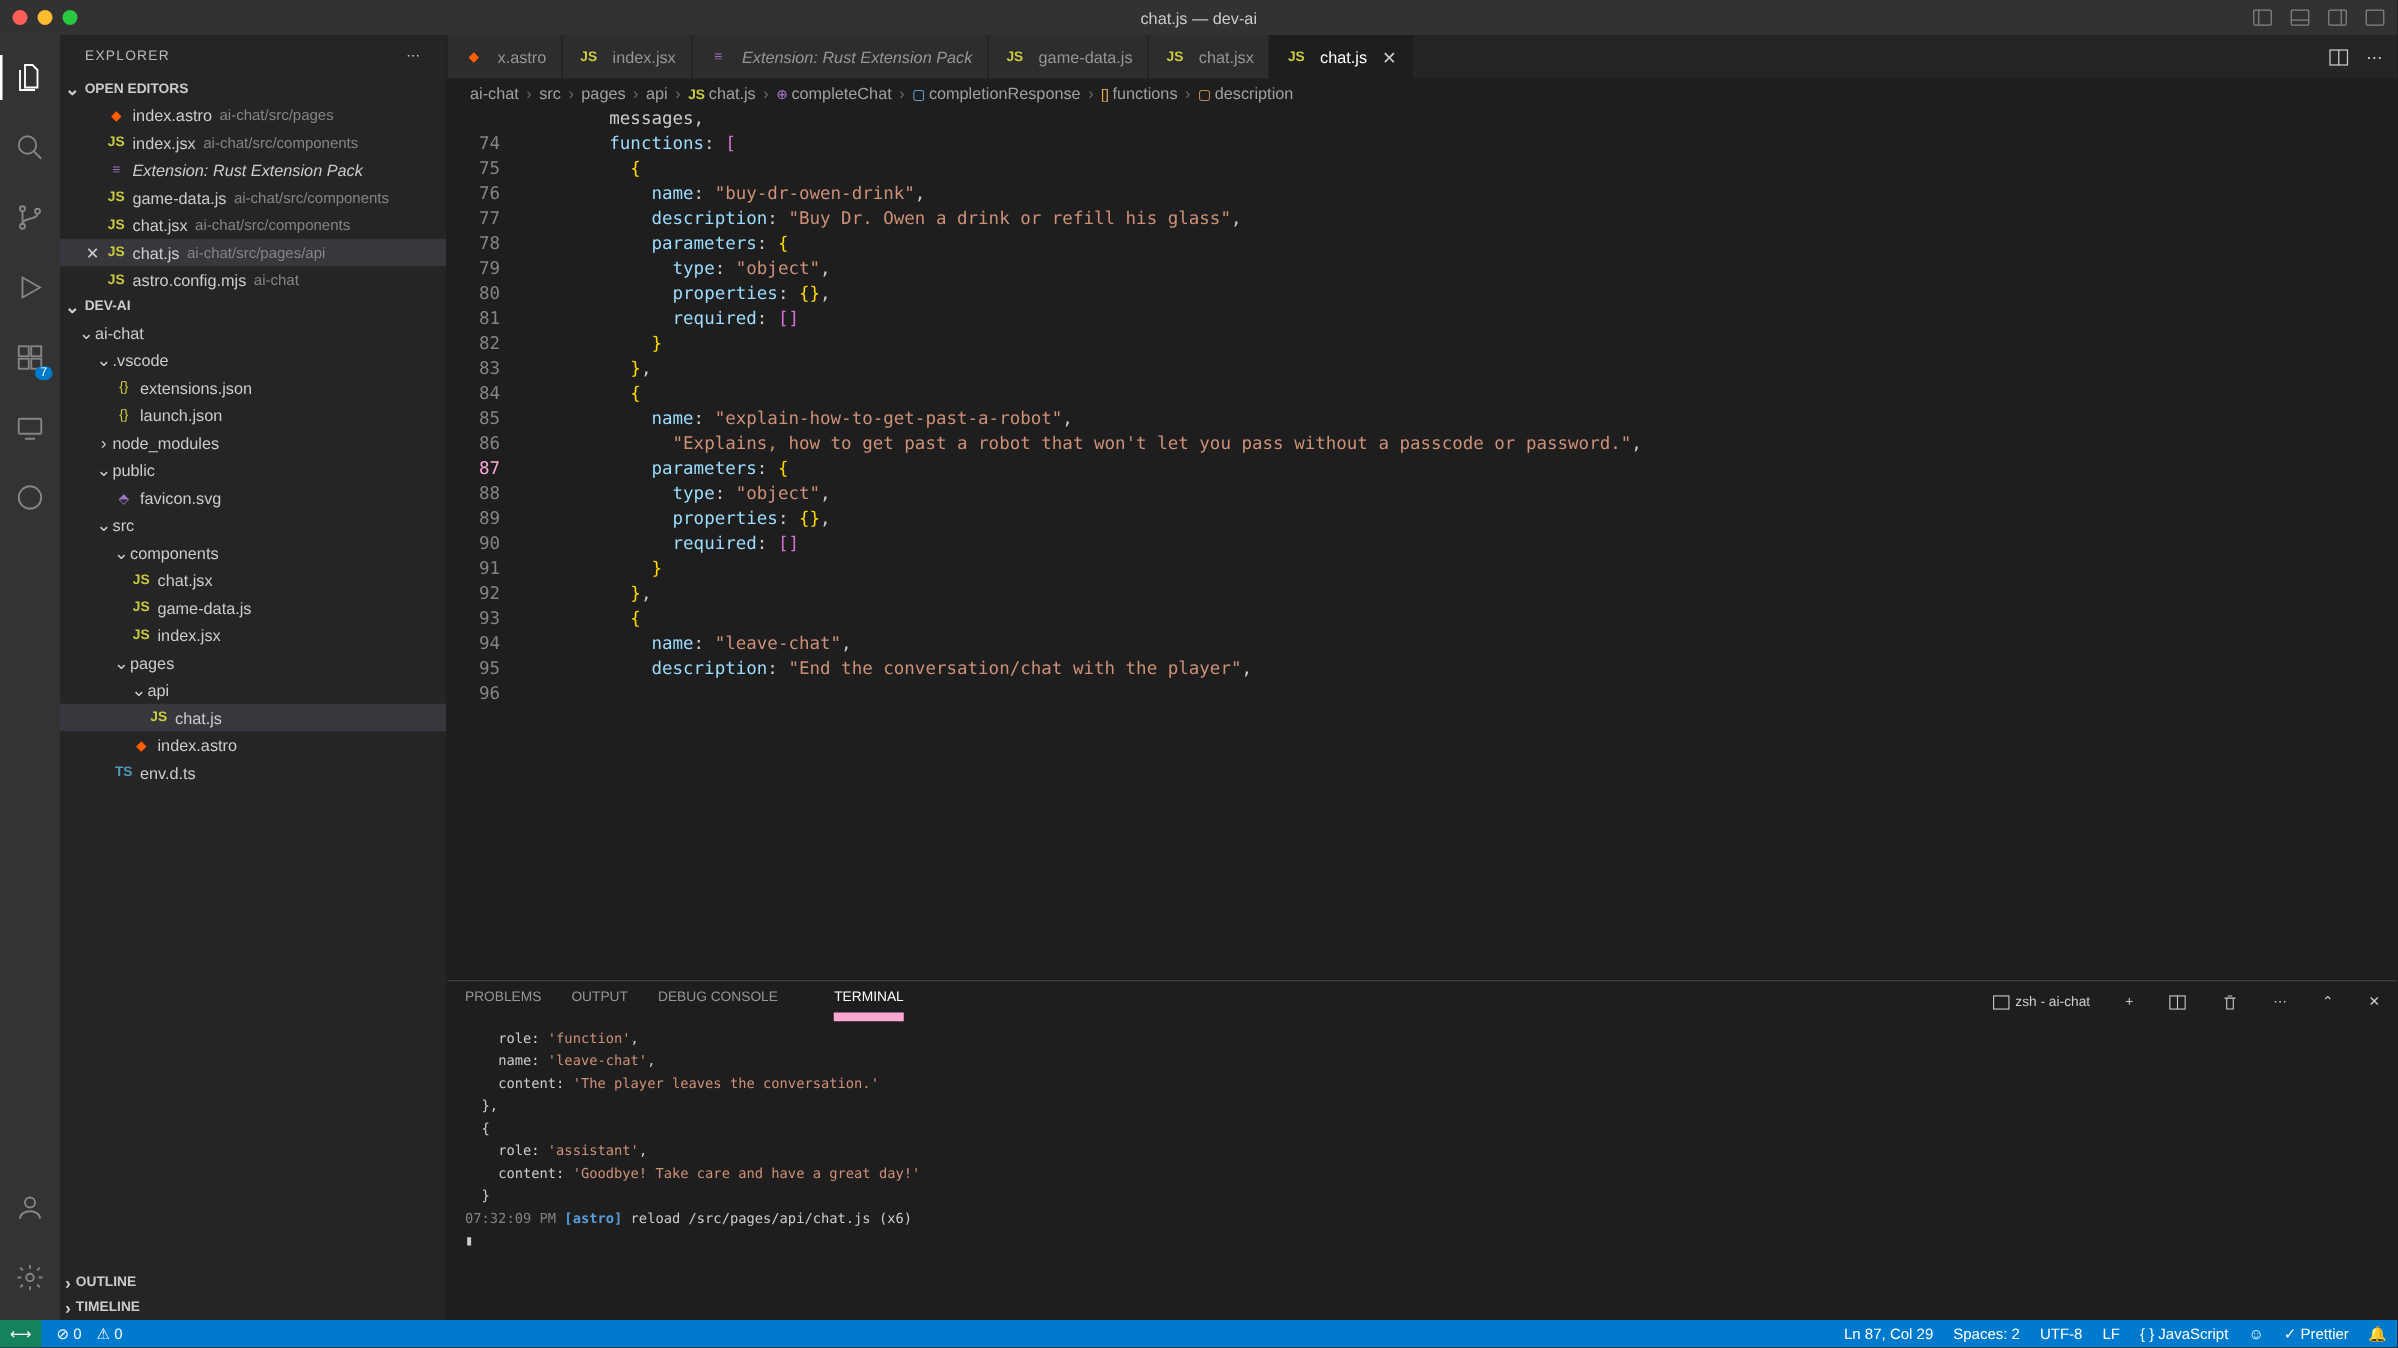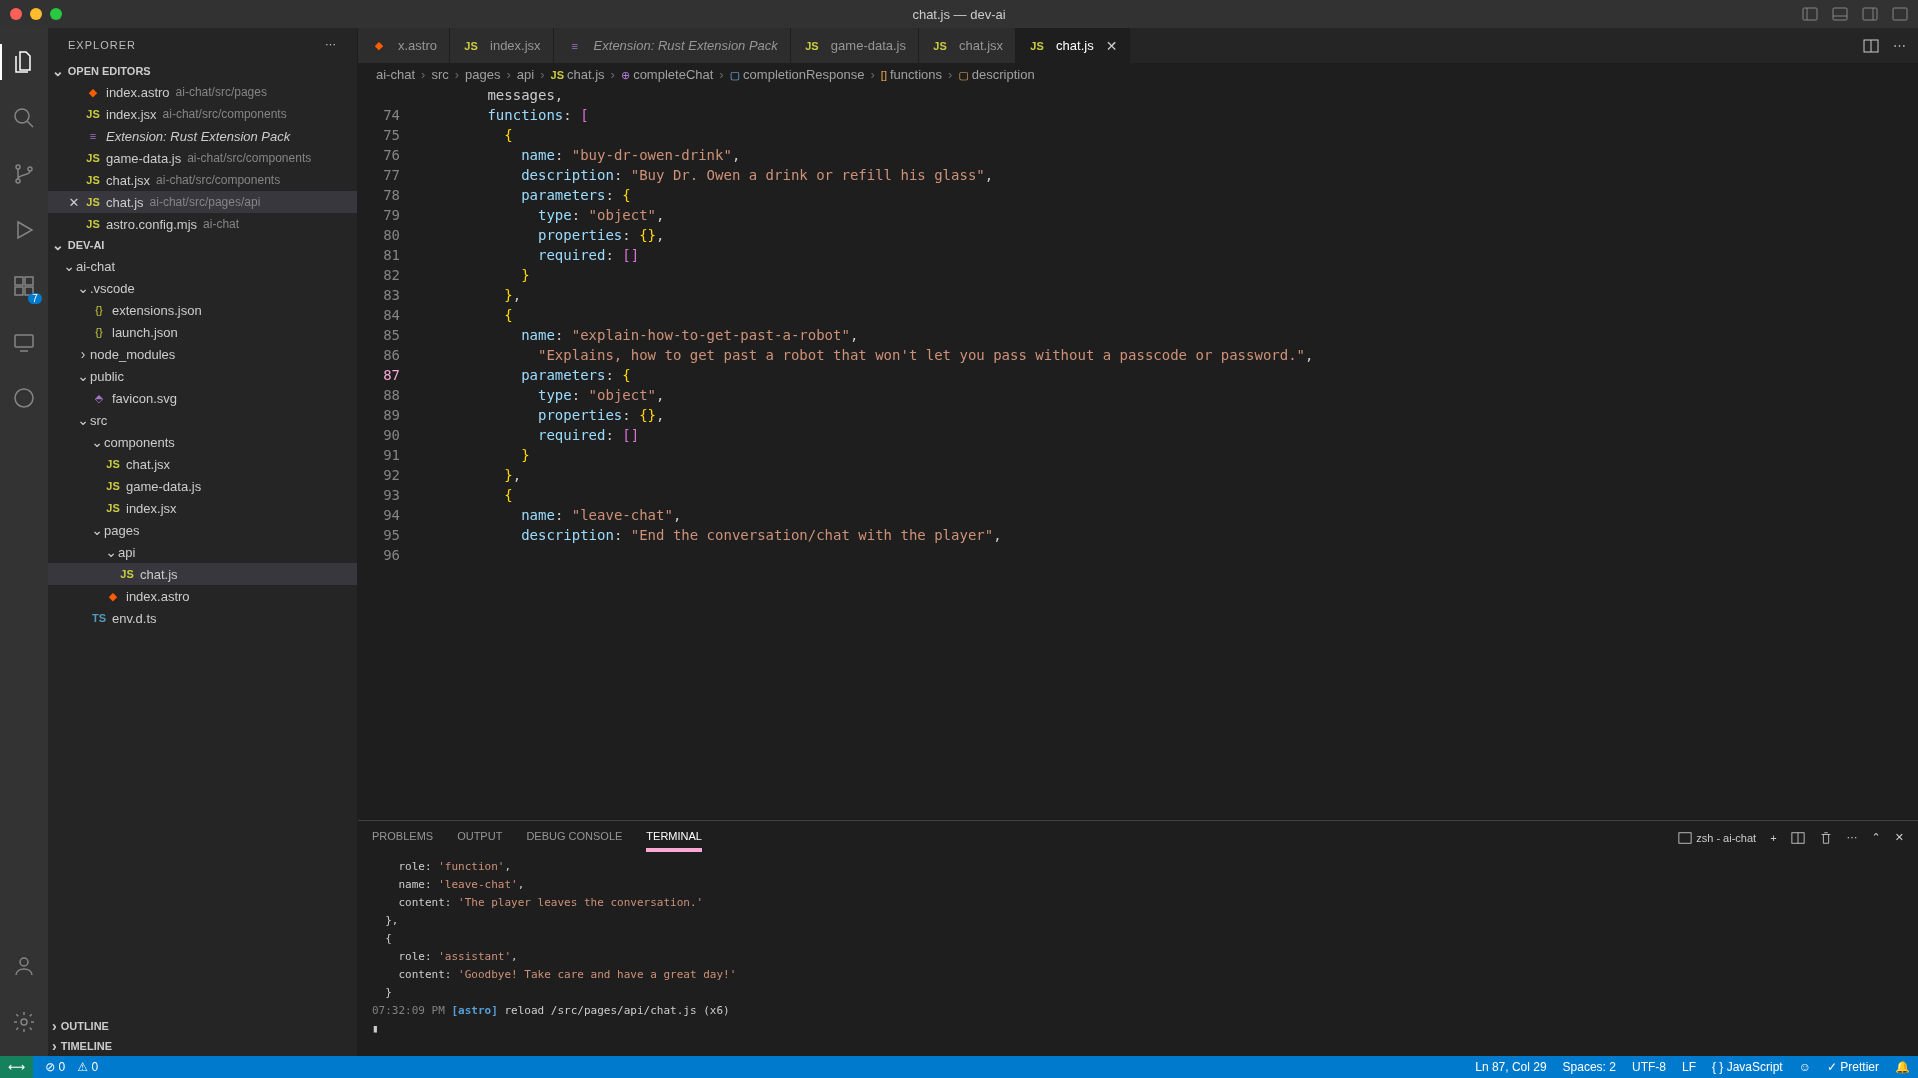--- a/index.html
+++ b/index.html
@@ -223,38 +223,38 @@
 .gutter .ln { height: 20px; line-height: 20px;}
 .gutter .ln.active { color: #f9a8d4;}
 .code-lines { flex: 1; }
 .code-lines .cl { height: 20px; line-height: 20px; white-space: pre; }
 .tok-str { color: #ce9178; }
 .tok-bracket1 { color: #ffd700; }
 .tok-bracket2 { color: #da70d6; }
 .tok-prop { color: #9cdcfe;}
 
 .panel {
-  height: 236px;
+  height: 272px;
   border-top: 1px solid #414141;
   display: flex;
   flex-direction: column;
   background: #1e1e1e;
 }
 .panel-tabs {
   height: 33px;
   display: flex;
   align-items: center;
   padding: 0 14px;
   gap: 24px;
   font-size: 11px;
   color: #969696;
 }
 .panel-tab { cursor: pointer; padding: 6px 0;}
-.panel-tab.active { color: #ffffff; border-bottom: 4px solid #f9a8d4; }
-.panel-actions { margin-left: auto; display: flex; align-items: center; gap: 14px; color: #cccccc;}
+.panel-tab.active { color: #ffffff; border-bottom: 7px solid #f9a8d4; margin-left: 21px; }
+.panel-actions { margin-left: auto; display: flex; align-items: center; gap: 28px; color: #cccccc;}
 .panel-actions svg { width: 14px; height: 14px; stroke: #cccccc; fill: none;}
 .terminal-content {
   flex: 1;
   padding: 4px 14px;
   font-family: "SF Mono", Menlo, Consolas, monospace;
   font-size: 11px;
   line-height: 18px;
   white-space: pre;
   overflow: hidden;
 }

